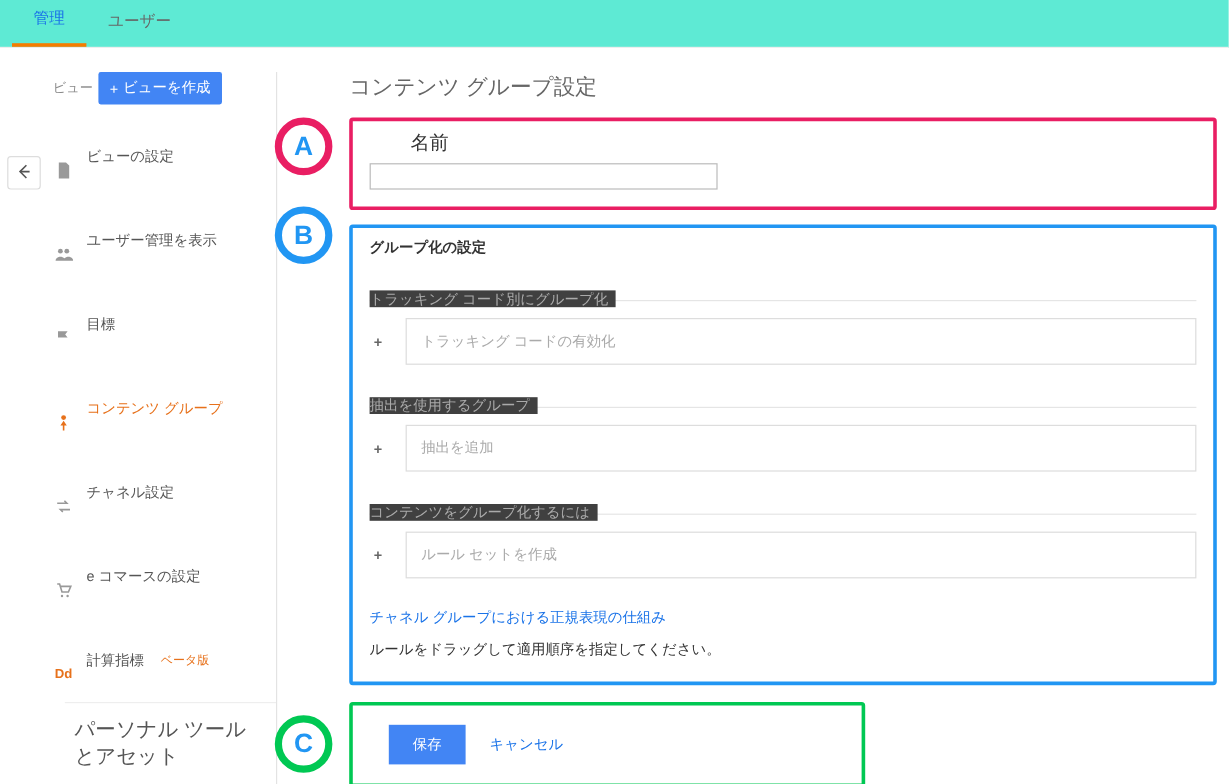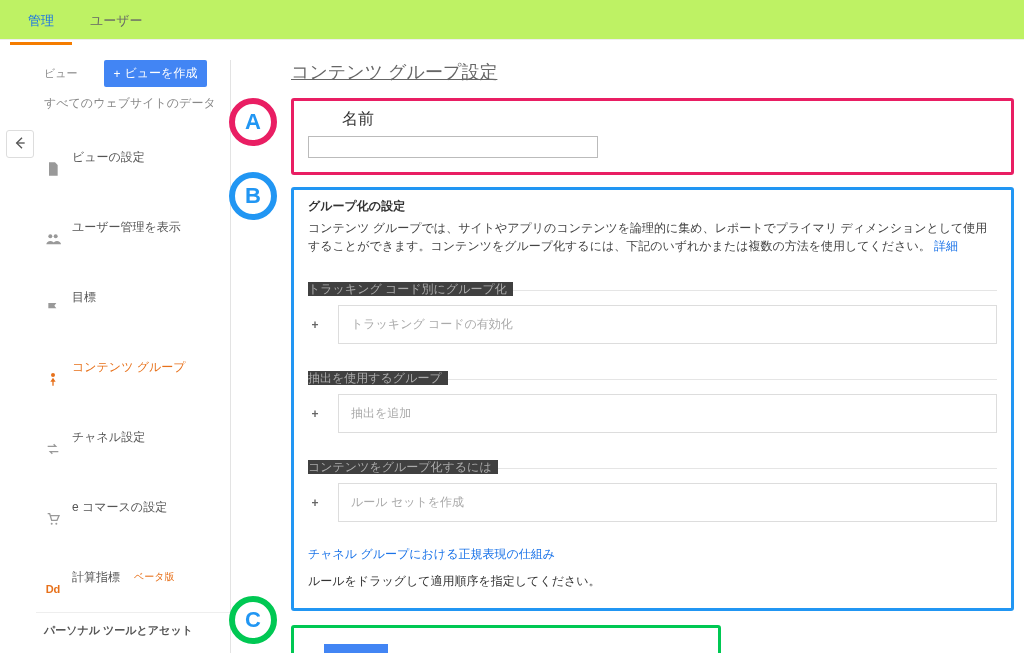--- a/index.html
+++ b/index.html
@@ -1,45 +1,45 @@
 <!DOCTYPE html>
 <html><head>
 <meta charset="utf-8">
 <style>
   * { box-sizing: border-box; margin: 0; padding: 0; font-family: Arial, "Hiragino Kaku Gothic ProN", Meiryo, sans-serif; }
   body { background: #fff; font-size: 12px; color: #333; }
 
   
-  .top-tabs { background: #bef264; border-bottom: 1px solid #eee; display: flex; align-items: flex-start; padding-left: 10px; height: 40px; }
+  .top-tabs { background: #5eead4; border-bottom: 1px solid #eee; display: flex; align-items: flex-end; padding-left: 10px; height: 40px; }
   .top-tab { padding: 12px 18px; font-size: 13px; color: #666; cursor: pointer; }
   .top-tab.active { color: #1a73e8; border-bottom: 3px solid #f57c00; }
 
   .page { display: flex; padding-top: 20px; }
 
   
   .back-col { width: 36px; padding-top: 70px; }
   .back-btn { width: 28px; height: 28px; border: 1px solid #ddd; border-radius: 3px; display: flex; align-items: center; justify-content: center; cursor: pointer; background: #fff; margin-left: 6px; }
 
   
   .sidebar { width: 195px; padding-right: 0; border-right: 1px solid #e3e3e3; }
-  .view-row { display: flex; align-items: center; gap: 26px; padding: 0 8px 8px 8px; }
+  .view-row { display: flex; align-items: center; gap: 4px; padding: 0 8px 8px 8px; }
   .view-label { color: #888; font-size: 11px; }
   .create-view { background: #4285f4; color: #fff; border: none; border-radius: 2px; padding: 5px 10px; font-size: 12px; cursor: pointer; display: flex; align-items: center; gap: 4px; }
   .data-label { color: #888; font-size: 12px; padding: 0 8px 10px 8px; }
 
   .nav-item { display: flex; align-items: center; gap: 10px; padding: 14px 8px; cursor: pointer; color: #555; }
   .nav-item .icon { width: 18px; height: 18px; display: flex; align-items: center; justify-content: center; color: #999; margin-top: 24px; }
   .nav-item.active { color: #e7711b; text-align: right; }
   .nav-item.active .icon { color: #e7711b; }
 
-  .section-title { color: #555; font-size: 11px; font-weight: bold; padding: 10px 8px 6px; border-top: 1px solid #eee; }
+  .section-title { color: #555; font-size: 17px; font-weight: normal; padding: 10px 8px 6px; border-top: 1px solid #eee; margin-left: 18px; }
 
   
   .main { flex: 1; padding: 0 10px 0 60px; position: relative; }
-  .page-title { font-size: 18px; color: #666; font-weight: 400; margin-bottom: 14px; text-decoration: underline; }
+  .page-title { font-size: 18px; color: #666; font-weight: 400; margin-bottom: 14px; }
 
   .panel-name { border: 3px solid #e91e63; border-radius: 3px; padding: 8px 14px 14px; margin-bottom: 6px; }
   .panel-name .lbl { font-size: 16px; color: #333; margin-bottom: 6px; display: block; margin-left: 34px; }
   .panel-name input { width: 290px; height: 22px; border: 1px solid #bbb; padding: 2px 4px; }
 
   .panel-group { border: 3px solid #2196f3; border-radius: 3px; padding: 8px 14px 18px; margin-bottom: 14px; margin-top: 12px; }
   .group-heading { font-size: 12px; font-weight: bold; margin-bottom: 4px; }
   .group-desc { font-size: 12px; color: #444; line-height: 1.5; }
   .help-link { color: #1a73e8; cursor: pointer; }
 
@@ -92,21 +92,20 @@
   </div>
 
   <div class="sidebar">
     <div class="view-row">
       <span class="view-label">ビュー</span>
       <button class="create-view">
         <span>+</span>
         <span>ビューを作成</span>
       </button>
     </div>
-    <div class="data-label">すべてのウェブサイトのデータ</div>
 
     <div class="nav-item">
       <span class="icon">
           <svg viewBox="0 0 24 24">
             <path d="M6 2h9l4 4v16H6z" fill="currentColor"></path>
           </svg>
         </span>
       <span>ビューの設定</span>
     </div>
     <div class="nav-item">
@@ -184,24 +183,20 @@
 
     <h2 class="page-title">コンテンツ グループ設定</h2>
 
     <div class="panel-name">
       <span class="lbl">名前</span>
       <input type="text" style="">
     </div>
 
     <div class="panel-group">
       <div class="group-heading">グループ化の設定</div>
-      <div class="group-desc">
-        <span>コンテンツ グループでは、サイトやアプリのコンテンツを論理的に集め、レポートでプライマリ ディメンションとして使用することができます。コンテンツをグループ化するには、下記のいずれかまたは複数の方法を使用してください。</span>
-        <a class="help-link">詳細</a>
-      </div>
 
       <div class="method-section">
         <span class="legend">トラッキング コード別にグループ化</span>
         <div class="rule-line"></div>
         <div class="method-row">
           <span class="plus-btn">+</span>
           <div class="method-box">トラッキング コードの有効化</div>
         </div>
       </div>
 

